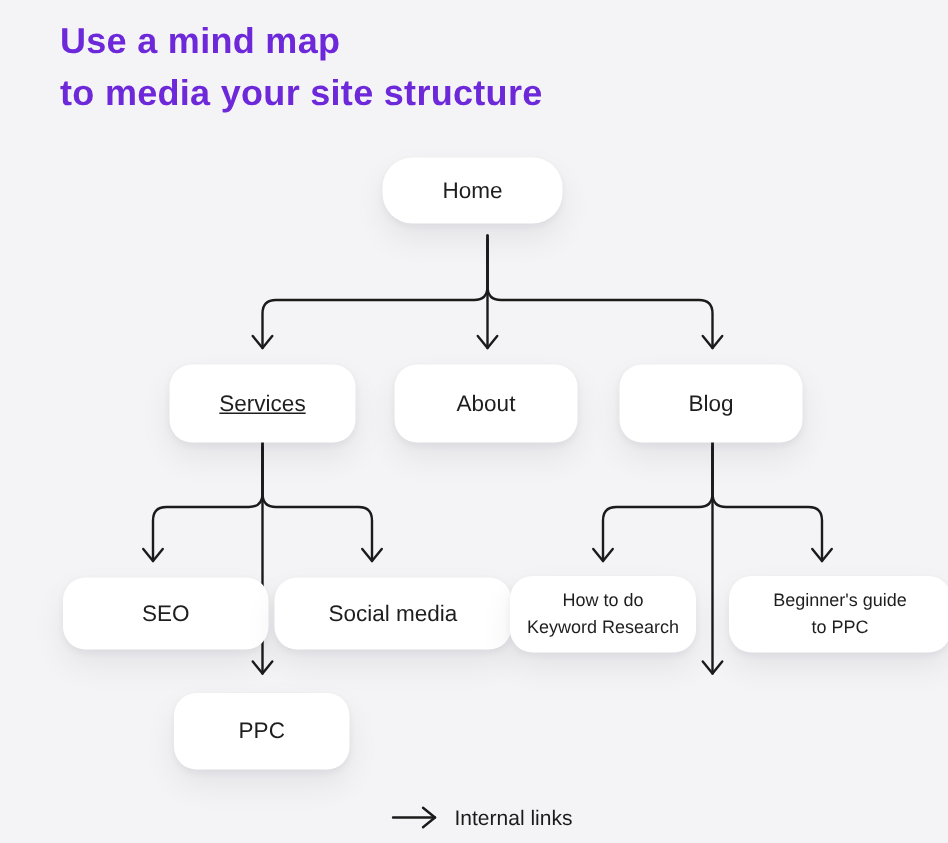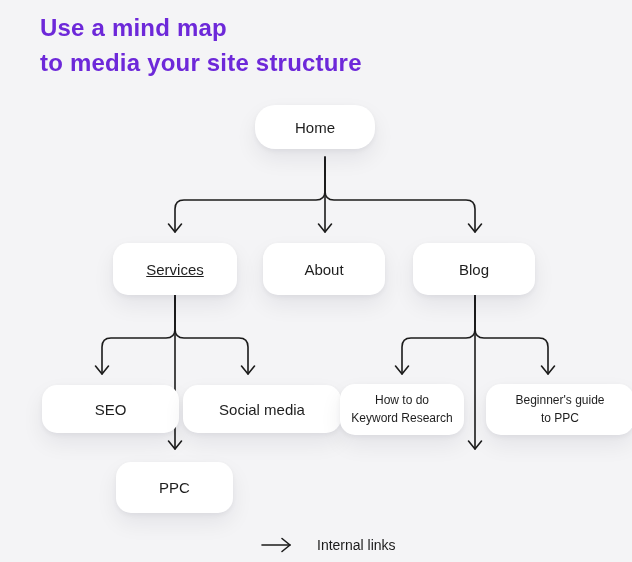--- a/index.html
+++ b/index.html
@@ -59,21 +59,21 @@
   .node-ppc          { left: 116px; top: 462px; width: 117px; height: 51px; justify-content: center; }
   .node-howto        { left: 340px; top: 384px; width: 124px; height: 51px; }
   .node-beginners    { left: 486px; top: 384px; width: 148px; height: 51px; }
   .node-linkbuilding { left: 413px; top: 462px; width: 124px; height: 51px; }
   .legend {
     position: absolute;
     left: 261px;
     top: 537px;
     display: flex;
     align-items: center;
-    gap: 22px;
+    gap: 8px;
     font-size: 14px;
     color: #1b1b1b;
   }
   .legend svg { display: block; }
 </style>
 </head>
 <body>
 
 <div class="canvas">
 

